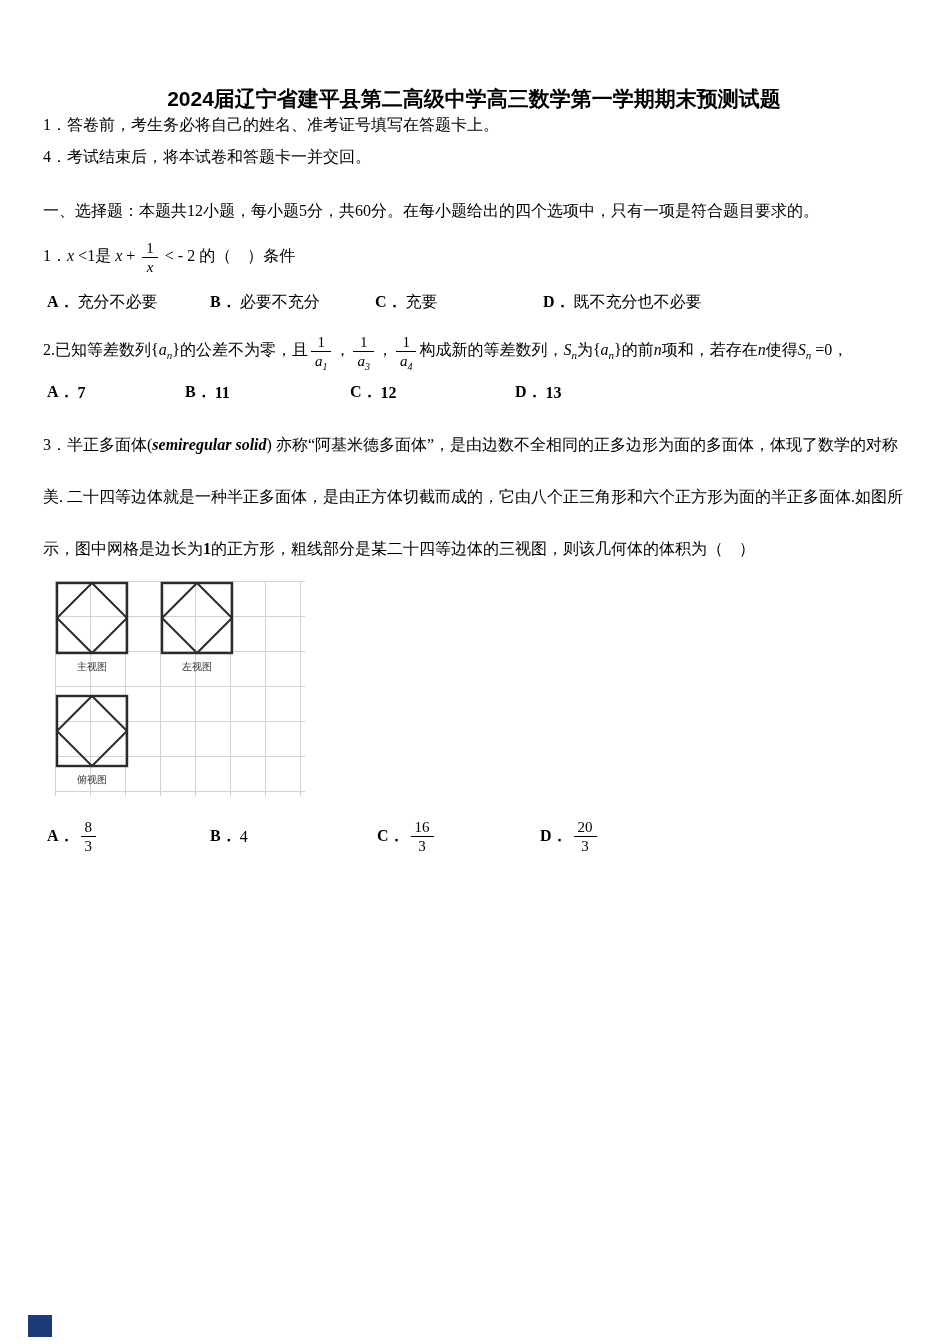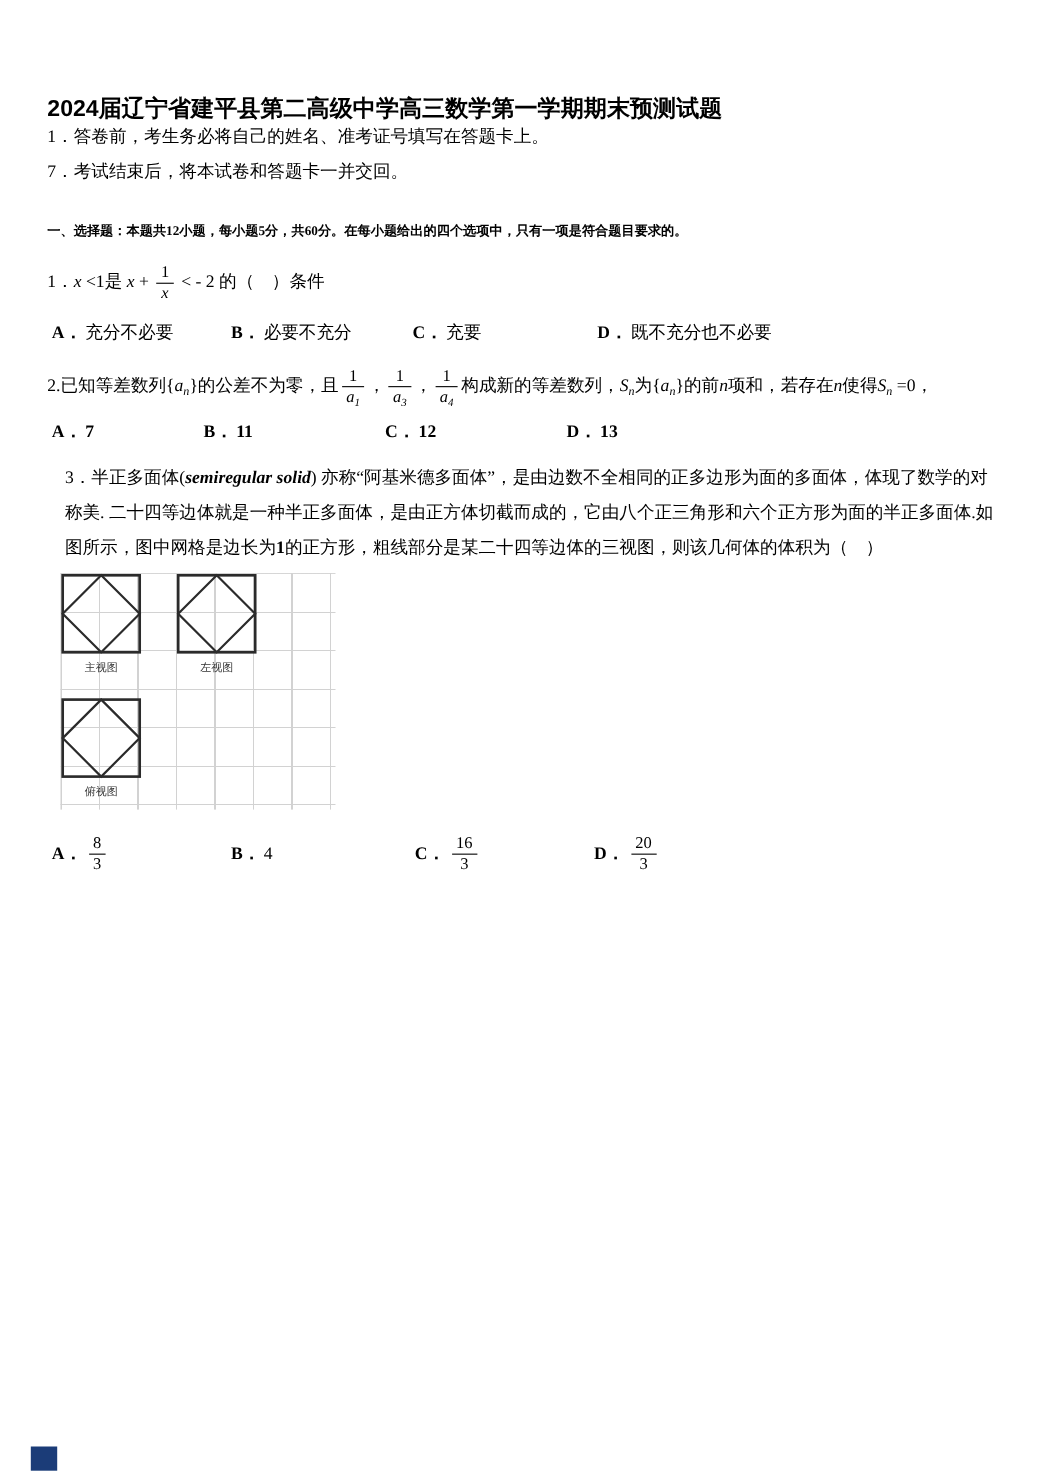--- a/index.html
+++ b/index.html
@@ -7,35 +7,35 @@
     width: 950px; height: 1344px;
     background: #ffffff; color: #000;
     font-family: "Liberation Serif", serif;
     position: relative; overflow: hidden;
   }
   .page { padding: 0 45px 0 43px; }
 
   .title {
     font-family: "Liberation Sans", sans-serif;
     font-size: 21px; font-weight: 700;
-    padding-top: 85px; line-height: 27px;
+    text-align: center; padding-top: 85px; line-height: 27px;
     margin: 0;
   }
 
   .notice-heading { margin-top: 31px; font-size: 16px; line-height: 24px; }
   .notice-item    { font-size: 16px; line-height: 25px; font-family: Liberation Serif, serif; }
   .notice-item-3  { margin-top: 7px; }
 
-  .section-heading { margin-top: 29px; font-size: 12px; line-height: 25px; font-weight: bold; }
+  .section-heading { margin-top: 29px; font-size: 16px; line-height: 25px; }
 
   .q-stem { font-size: 16px; }
   .q1-stem { margin-top: 16px; line-height: 26px; }
   .q2-stem { margin-top: 20px; line-height: 28px; }
   .q2-stem2 { margin-top: 12px; line-height: 25px; }
-  .q3-stem { margin-top: 16px; line-height: 32px; margin-left: 16px; }
+  .q3-stem { margin-top: 16px; line-height: 52px; }
   .q4-stem { margin-top: 26px; line-height: 52px; }
 
   .opts { display: flex; align-items: center; font-size: 16px; margin-left: 4px; }
   .opts-q1 { margin-top: 16px; }
   .opts-q2 { margin-top: 12px; }
   .opts-q3 { margin-top: 22px; }
   .opt { display: flex; align-items: center; }
   .opt-label { font-weight: 700; }
   .opt-val { margin-left: 3px; display: inline-flex; }
 
@@ -84,21 +84,21 @@
 </style>
 </head>
 <body>
 
 <div class="page">
 
   <h1 class="title">2024届辽宁省建平县第二高级中学高三数学第一学期期末预测试题</h1>
 
   <div>
     <div class="notice-item">1．答卷前，考生务必将自己的姓名、准考证号填写在答题卡上。</div>
-    <div class="notice-item notice-item-3">7．考试结束后，将本试卷和答题卡一并交回。</div>
+    <div class="notice-item notice-item-3">4．考试结束后，将本试卷和答题卡一并交回。</div>
   </div>
 
   <div class="section-heading">一、选择题：本题共12小题，每小题5分，共60分。在每小题给出的四个选项中，只有一项是符合题目要求的。</div>
 
   <div>
     <div class="q-stem q1-stem"><span>1．</span><span class="it">x</span><span> &lt;1是 </span><span class="it">x</span><span> + </span><span class="frac"><span class="num">1</span><span class="den it">x</span></span><span> &lt; - 2 </span><span>的（　）条件</span></div>
     <div class="opts opts-q1">
       <div class="opt">
         <span class="opt-label">A．</span>
         <span class="opt-val">

